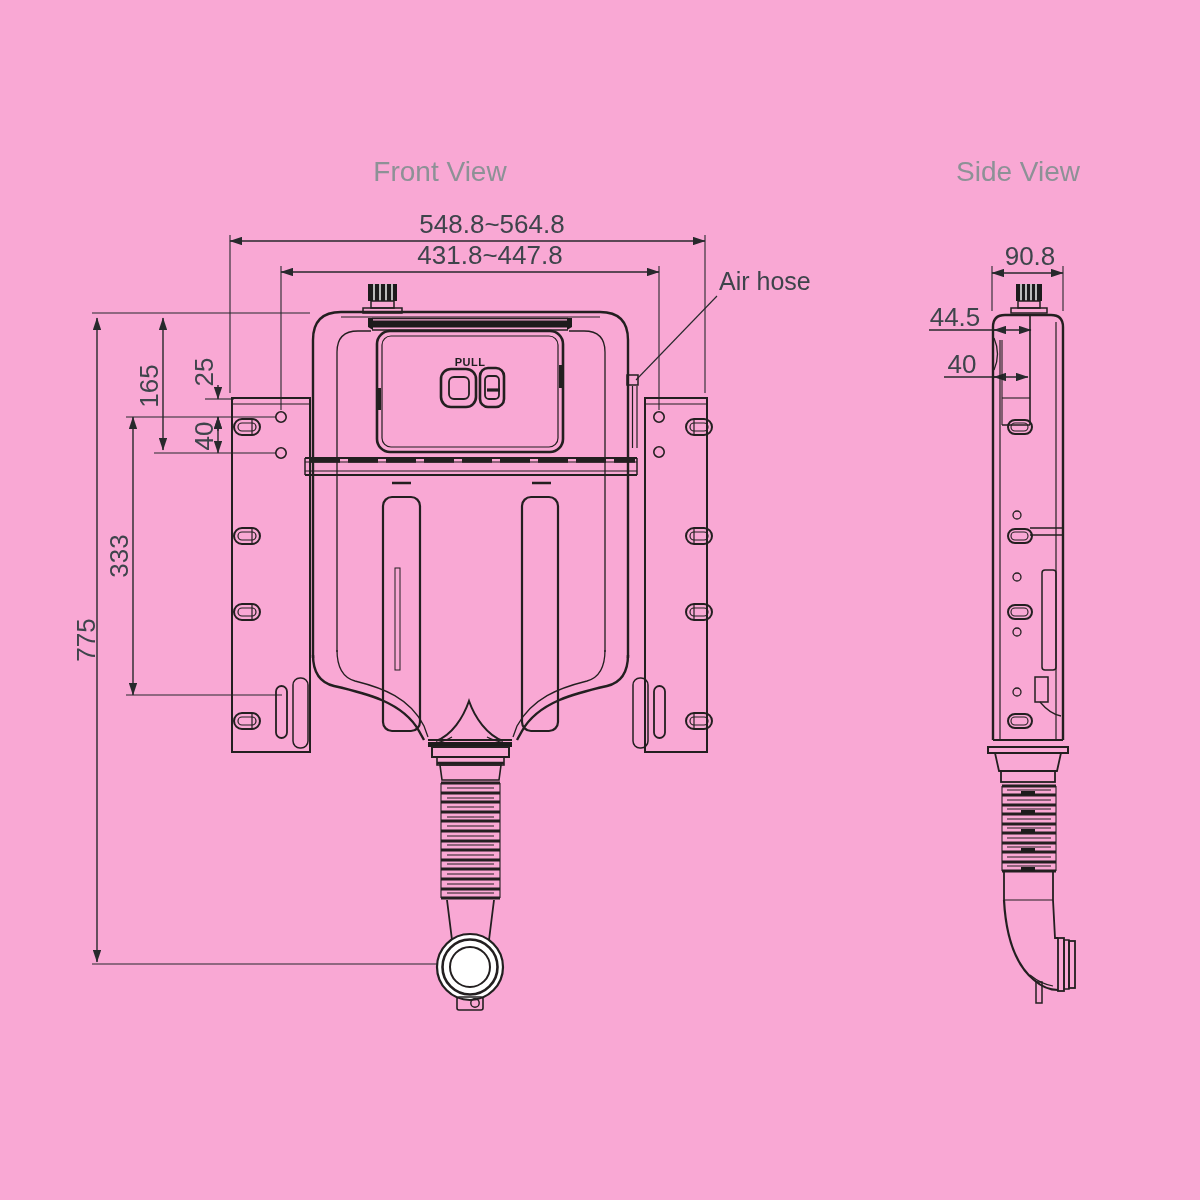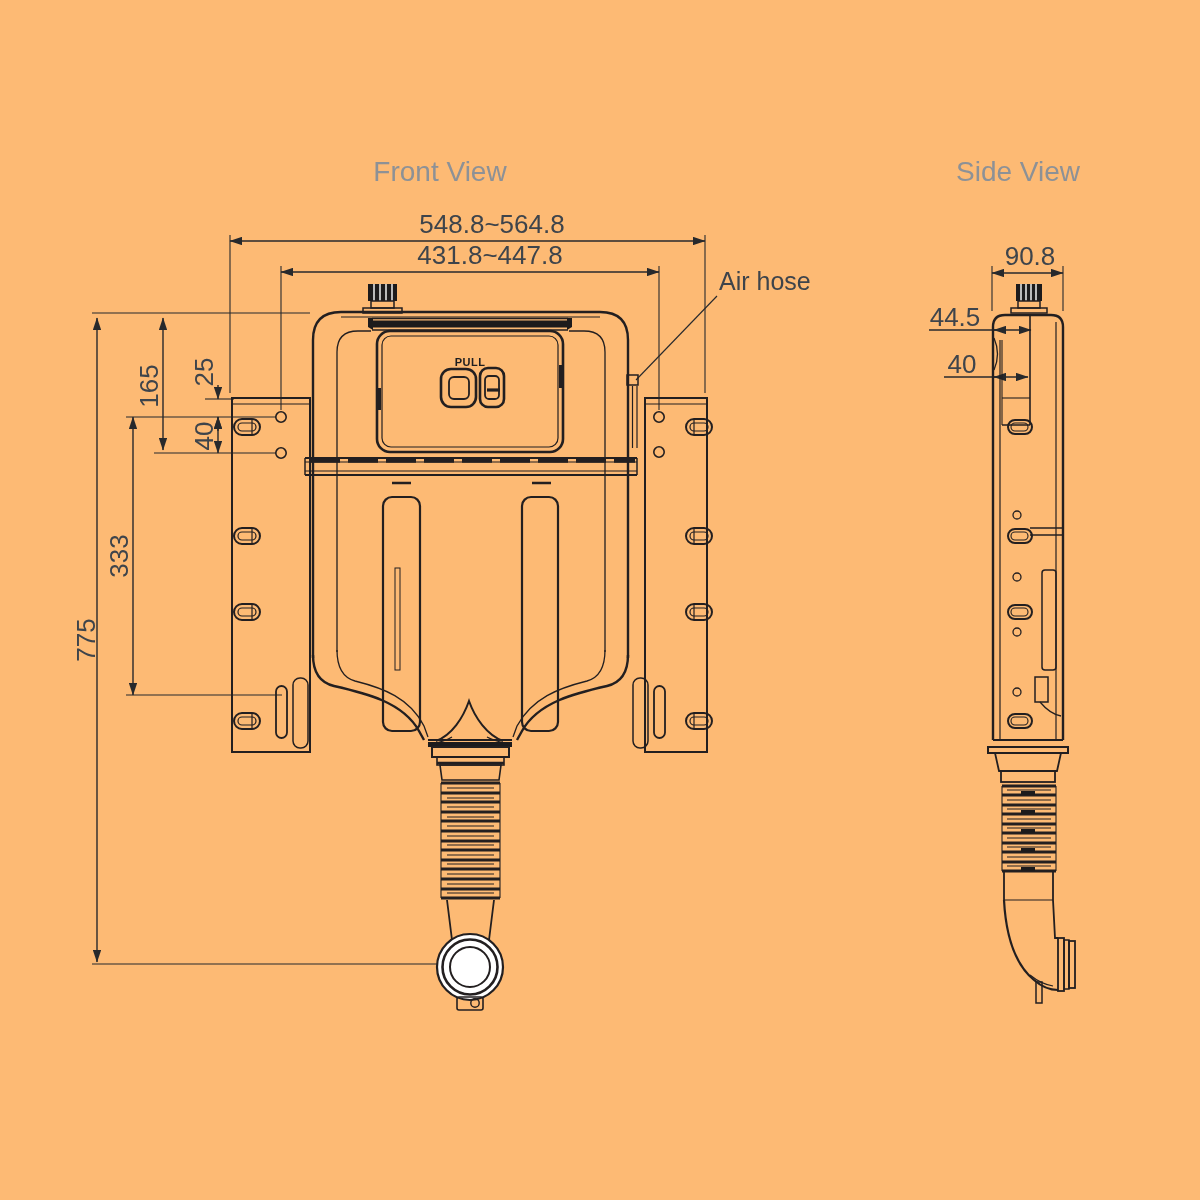--- a/index.html
+++ b/index.html
@@ -1,16 +1,16 @@
 <!DOCTYPE html>
 <html><head>
 <meta charset="utf-8">
 <style>
   html,body{margin:0;padding:0;background:#ffffff;}
-  .canvas{position:relative;width:1200px;height:1200px;background:#fdba74;overflow:hidden;
+  .canvas{position:relative;width:1200px;height:1200px;background:#f9a8d4;overflow:hidden;
           font-family:"Liberation Sans","DejaVu Sans",sans-serif;}
   svg text{font-family:"Liberation Sans","DejaVu Sans",sans-serif;}
   .title-txt{font-size:28px;fill:#8d9196;}
   .dim-txt{font-size:26px;fill:#3e444b;}
   .dim-txt-sm{font-size:25px;fill:#3e444b;}
   .pull-txt{font-size:11px;font-weight:bold;fill:#1d1d1f;letter-spacing:0.5px;}
   .ln{stroke:#231f20;fill:none;}
   .dimln{stroke:#27292c;fill:none;stroke-width:1.4;}
   .extln{stroke:#27292c;fill:none;stroke-width:1.1;}
   .fill-dark{fill:#1d1b1c;stroke:none;}

